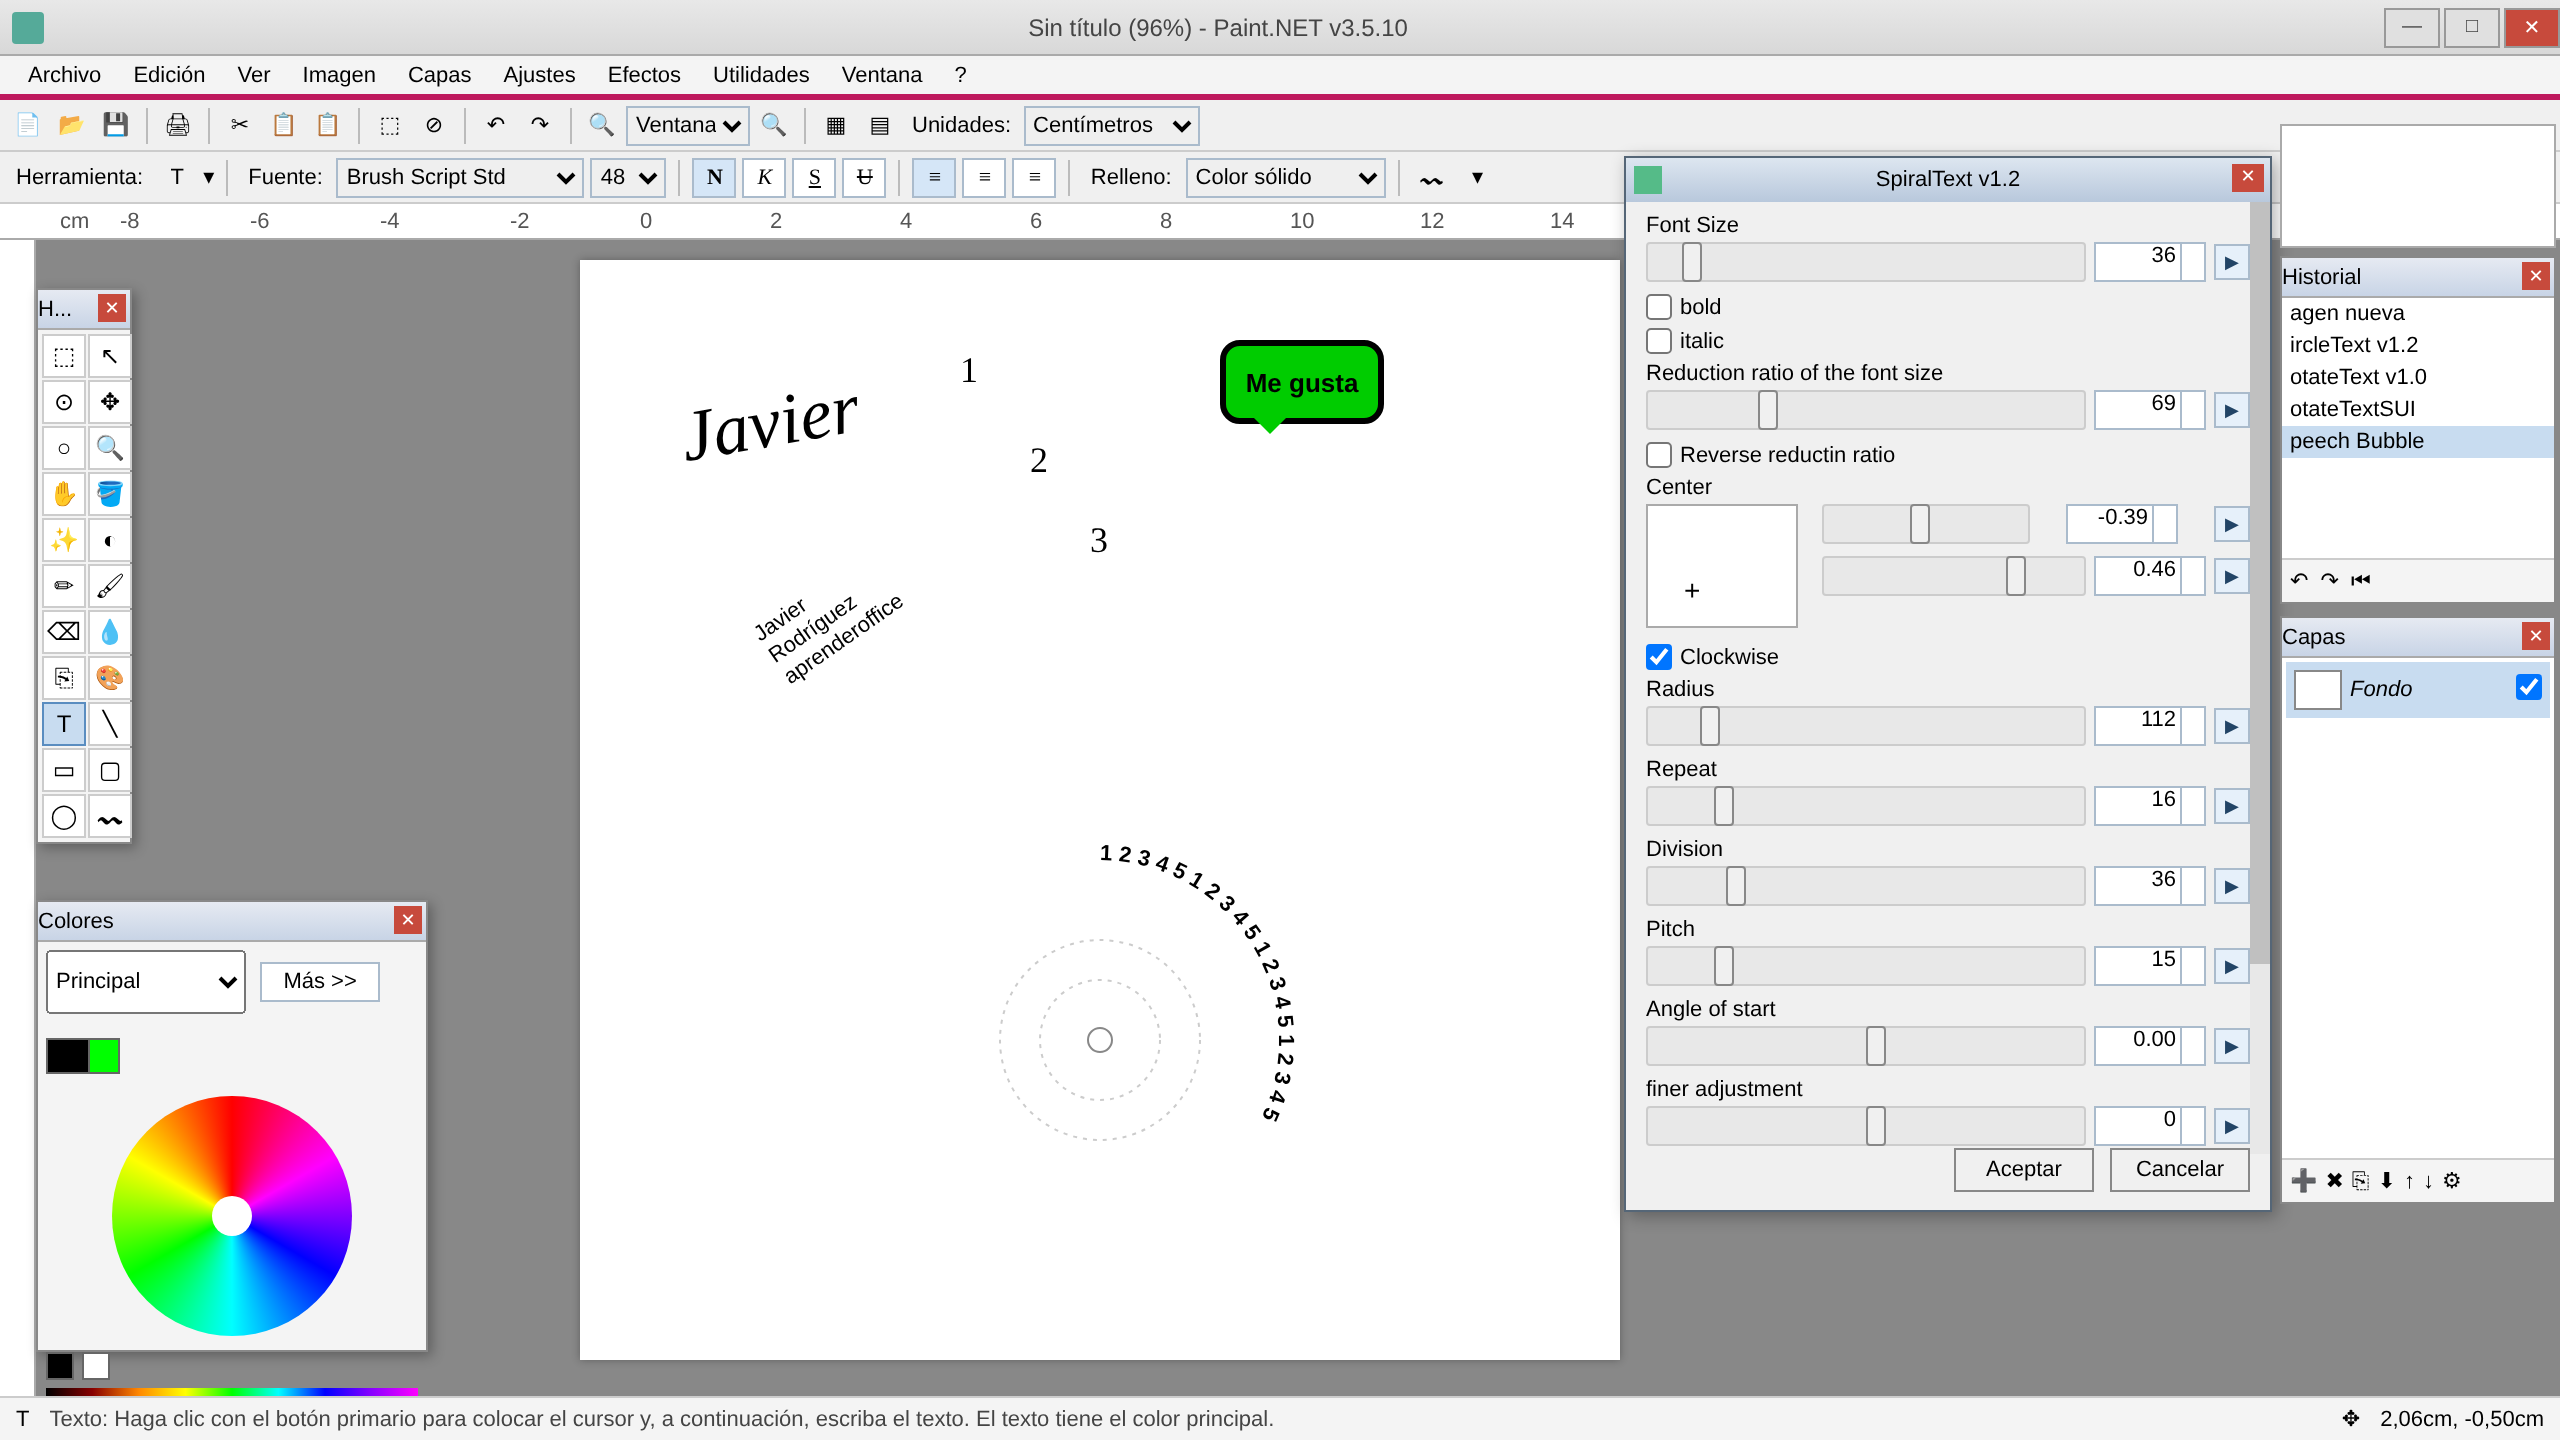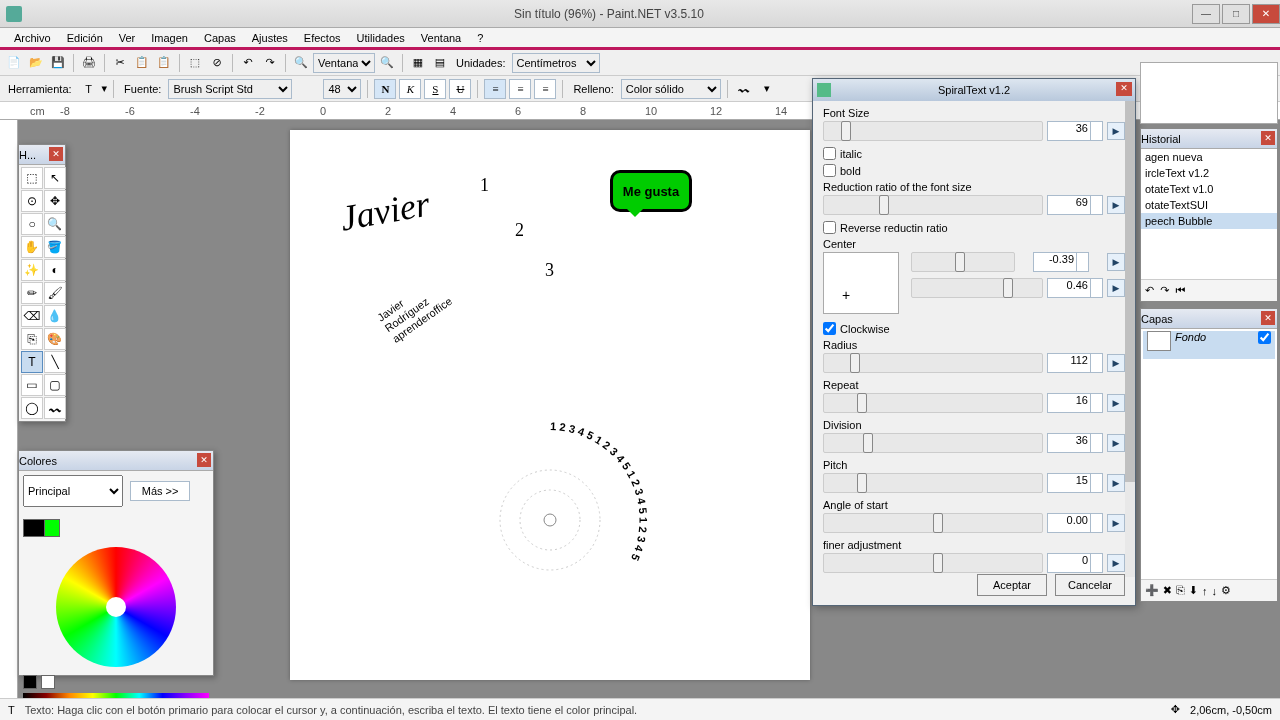--- a/index.html
+++ b/index.html
@@ -84,21 +84,21 @@
 
 
 .right-dock { position: absolute; right: 2px; top: 62px; width: 138px; }
 .thumbpanel { height: 62px; border: 1px solid #aaa; background: #fff; margin-bottom: 4px; position: relative; }
 .hist-panel { border: 1px solid #888; background: #f4f4f4; margin-bottom: 6px; }
 .hist-body { height: 130px; background: #fff; overflow: hidden; }
 .hist-item { padding: 2px 4px; white-space: nowrap; overflow: hidden; }
 .hist-item.sel { background: #c8dcf0; }
 .layers-panel { border: 1px solid #888; background: #f4f4f4; }
 .layers-body { height: 250px; background: #fff; padding: 2px; }
-.layer-row { display: flex; gap: 4px; height: 28px; background: #c8dcf0; padding: 0 4px; }
+.layer-row { display: flex; align-items: center; gap: 4px; height: 28px; background: #c8dcf0; padding: 0 4px; }
 .layer-thumb { width: 24px; height: 20px; background: #fff; border: 1px solid #888; }
 
 
 .statusbar { position: absolute; bottom: 0; left: 0; right: 0; height: 22px; background: #f4f4f4; border-top: 1px solid #ccc; display: flex; align-items: center; padding: 0 8px; gap: 10px; }
 .statusbar .msg { flex: 1; color: #444; }
 
 
 .bubble { position: absolute; top: 40px; left: 320px; width: 82px; height: 42px; background: #0c0; border: 3px solid #000; border-radius: 10px; color: #000; display: flex; align-items: center; justify-content: center; font-weight: bold; font-size: 13px; }
 .bubble::after { content: ''; position: absolute; bottom: -16px; left: 14px; border: 8px solid transparent; border-top-color: #0c0; }
 .curvetext { position: absolute; top: 60px; left: 50px; font-family: 'Brush Script MT', cursive; font-size: 36px; font-style: italic; transform: rotate(-10deg); }
@@ -162,21 +162,21 @@
   <select style="width:88px;"><option>Centímetros</option></select>
 </div>
 
 <div class="toolbar2">
   <span class="lbl">Herramienta:</span>
   <div class="tbtn">T</div>
   <span>▾</span>
   <div class="sep"></div>
   <span class="lbl">Fuente:</span>
   <select style="width:124px;"><option>Brush Script Std</option></select>
-  <select style="width:38px;margin-left:28px;"><option>48</option></select>
+  <select style="width:38px;"><option>48</option></select>
   <div class="sep"></div>
   <div class="fmtbtn active" style="font-weight:bold;">N</div>
   <div class="fmtbtn" style="font-style:italic;">K</div>
   <div class="fmtbtn" style="text-decoration:underline;">S</div>
   <div class="fmtbtn" style="text-decoration:line-through;">U</div>
   <div class="sep"></div>
   <div class="fmtbtn active">≡</div>
   <div class="fmtbtn">≡</div>
   <div class="fmtbtn">≡</div>
   <div class="sep"></div>
@@ -295,25 +295,25 @@
       <div class="param-row">
         <div class="slider">
             <div class="thumb" style="left:8%"></div>
           </div>
         <div class="numbox"><span>36</span><div class="spn"></div></div>
         <div class="resetbtn">▶</div>
       </div>
     </div>
     <div class="chk">
         <input type="checkbox" style="">
-        <span>italic</span>
+        <span>bold</span>
       </div>
     <div class="chk">
         <input type="checkbox" style="">
-        <span>bold</span>
+        <span>italic</span>
       </div>
     <div class="param">
       <div class="param-label">Reduction ratio of the font size</div>
       <div class="param-row">
         <div class="slider">
             <div class="thumb" style="left:25%"></div>
           </div>
         <div class="numbox"><span>69</span><div class="spn"></div></div>
         <div class="resetbtn">▶</div>
       </div>

